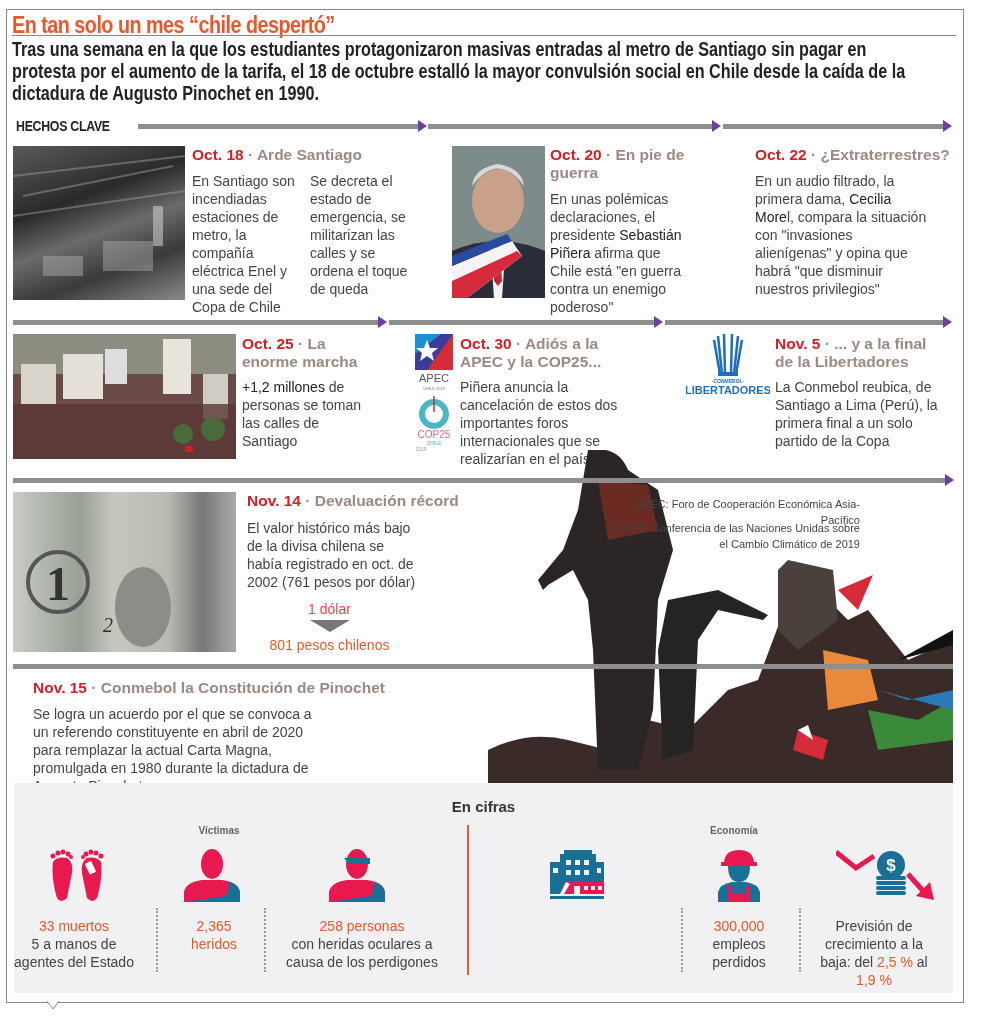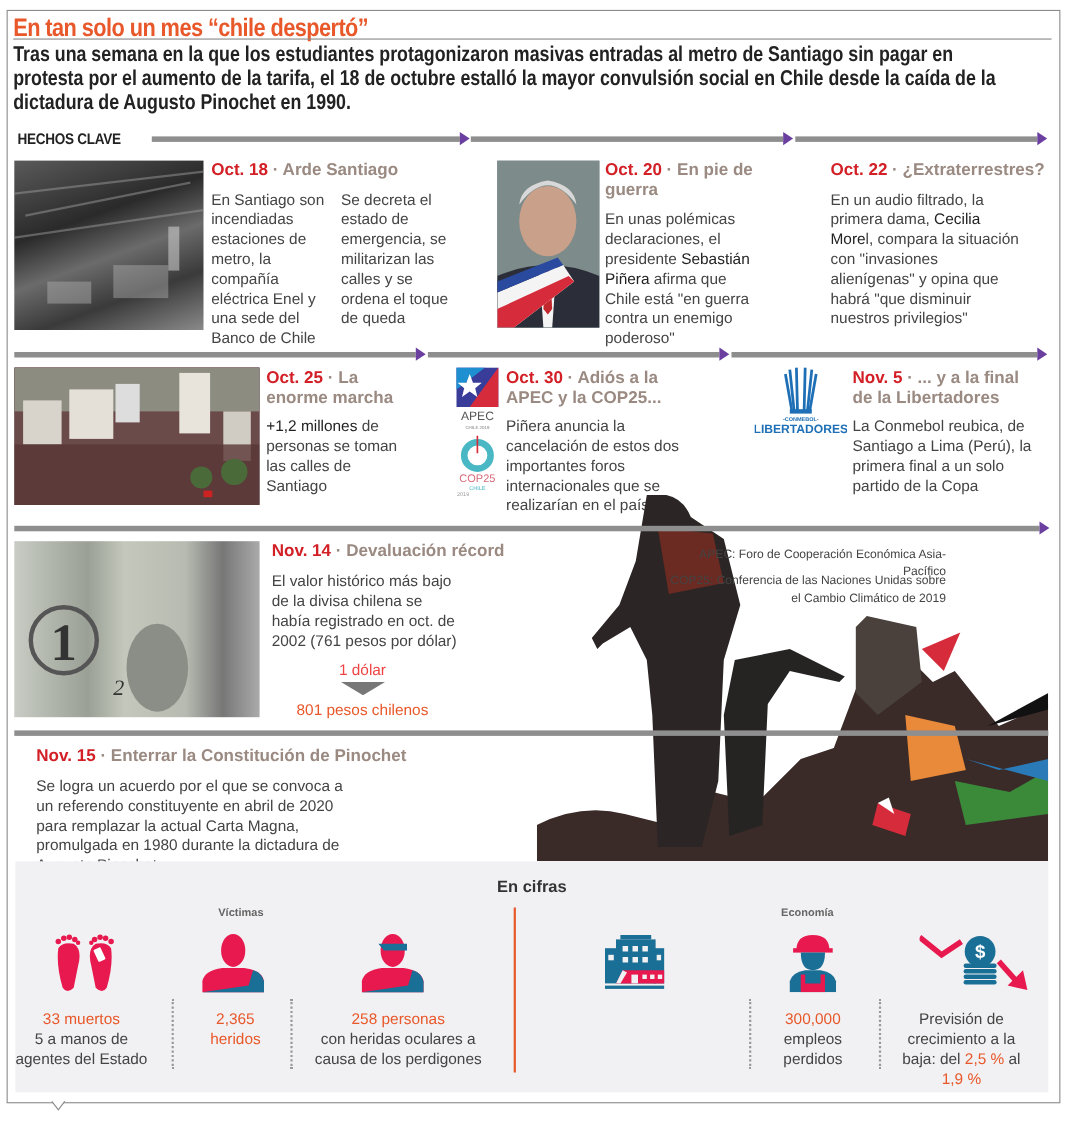--- a/index.html
+++ b/index.html
@@ -59,21 +59,21 @@
   <svg width="172" height="154" viewBox="0 0 172 154">
     <path d="M0 30 L172 10 M10 50 L160 20 M0 70 L172 45" stroke="#999" stroke-width="2" opacity=".5"></path>
     <rect x="30" y="110" width="40" height="20" fill="#aaa" opacity=".5"></rect>
     <rect x="90" y="95" width="50" height="30" fill="#bbb" opacity=".4"></rect>
     <rect x="140" y="60" width="10" height="40" fill="#ddd" opacity=".5"></rect>
   </svg>
 </div>
 <div class="ev-title" style="left:192px;top:146px;width:250px;">
   <span class="date">Oct. 18</span> · <span>Arde Santiago</span>
 </div>
-<div class="ev-text" style="left:192px;top:172px;width:115px;">En Santiago son incendiadas estaciones de metro, la compañía eléctrica Enel y una sede del Banco de Chile</div>
+<div class="ev-text" style="left:192px;top:172px;width:115px;">En Santiago son incendiadas estaciones de metro, la compañía eléctrica Enel y una sede del Copa de Chile</div>
 <div class="ev-text" style="left:310px;top:172px;width:100px;">Se decreta el estado de emergencia, se militarizan las calles y se ordena el toque de queda</div>
 
 <div class="photo" style="left:452px;top:146px;width:93px;height:152px;background:#6b7a80;">
   <svg width="93" height="152" viewBox="0 0 93 152">
     <rect width="93" height="152" fill="#7d8c8a"></rect>
     <ellipse cx="46" cy="55" rx="26" ry="32" fill="#c9a08a"></ellipse>
     <path d="M20 40 Q46 5 72 40 Q70 22 46 18 Q22 22 20 40" fill="#d8d8d8"></path>
     <path d="M0 152 L0 105 Q46 85 93 105 L93 152 Z" fill="#2b2e38"></path>
     <path d="M38 95 L54 95 L50 152 L42 152 Z" fill="#f4f4f4"></path>
     <path d="M44 100 L48 100 L50 135 L46 140 L42 135 Z" fill="#c1272d"></path>
@@ -200,21 +200,21 @@
 <div class="ev-text" style="left:247px;top:519px;width:175px;">El valor histórico más bajo de la divisa chilena se había registrado en oct. de 2002 (761 pesos por dólar)</div>
 <div class="ev-text orange" style="left:247px;top:600px;width:165px;text-align:center;color:#ef4444;">1 dólar</div>
 <svg class="icon" style="left:310px;top:620px;" width="40" height="12" viewBox="0 0 40 12">
     <polygon points="0,0 40,0 20,12" fill="#777"></polygon>
   </svg>
 <div class="ev-text" style="left:247px;top:636px;width:165px;text-align:center;color:#e8582a;">801 pesos chilenos</div>
 
 <div class="tline" style="left:13px;top:664px;width:940px;"></div>
 
 <div class="ev-title" style="left:33px;top:679px;width:400px;">
-  <span class="date">Nov. 15</span> · <span>Enterrar la Constitución de Pinochet</span>
+  <span class="date">Nov. 15</span> · <span>Conmebol la Constitución de Pinochet</span>
 </div>
 <div class="ev-text" style="left:33px;top:705px;width:290px;">Se logra un acuerdo por el que se convoca a un referendo constituyente en abril de 2020 para remplazar la actual Carta Magna, promulgada en 1980 durante la dictadura de Augusto Pinochet</div>
 
 <div class="stats">
   <div class="stats-title">En cifras</div>
   <div class="group-title" style="left:150px;top:42px;width:110px;">Víctimas</div>
   <div class="group-title" style="left:660px;top:42px;width:120px;">Economía</div>
   <div class="vmain" style="left:453px;top:42px;height:150px;"></div>
 
   <svg class="icon" style="left:33px;top:65px;" width="60" height="55" viewBox="0 0 60 55">

